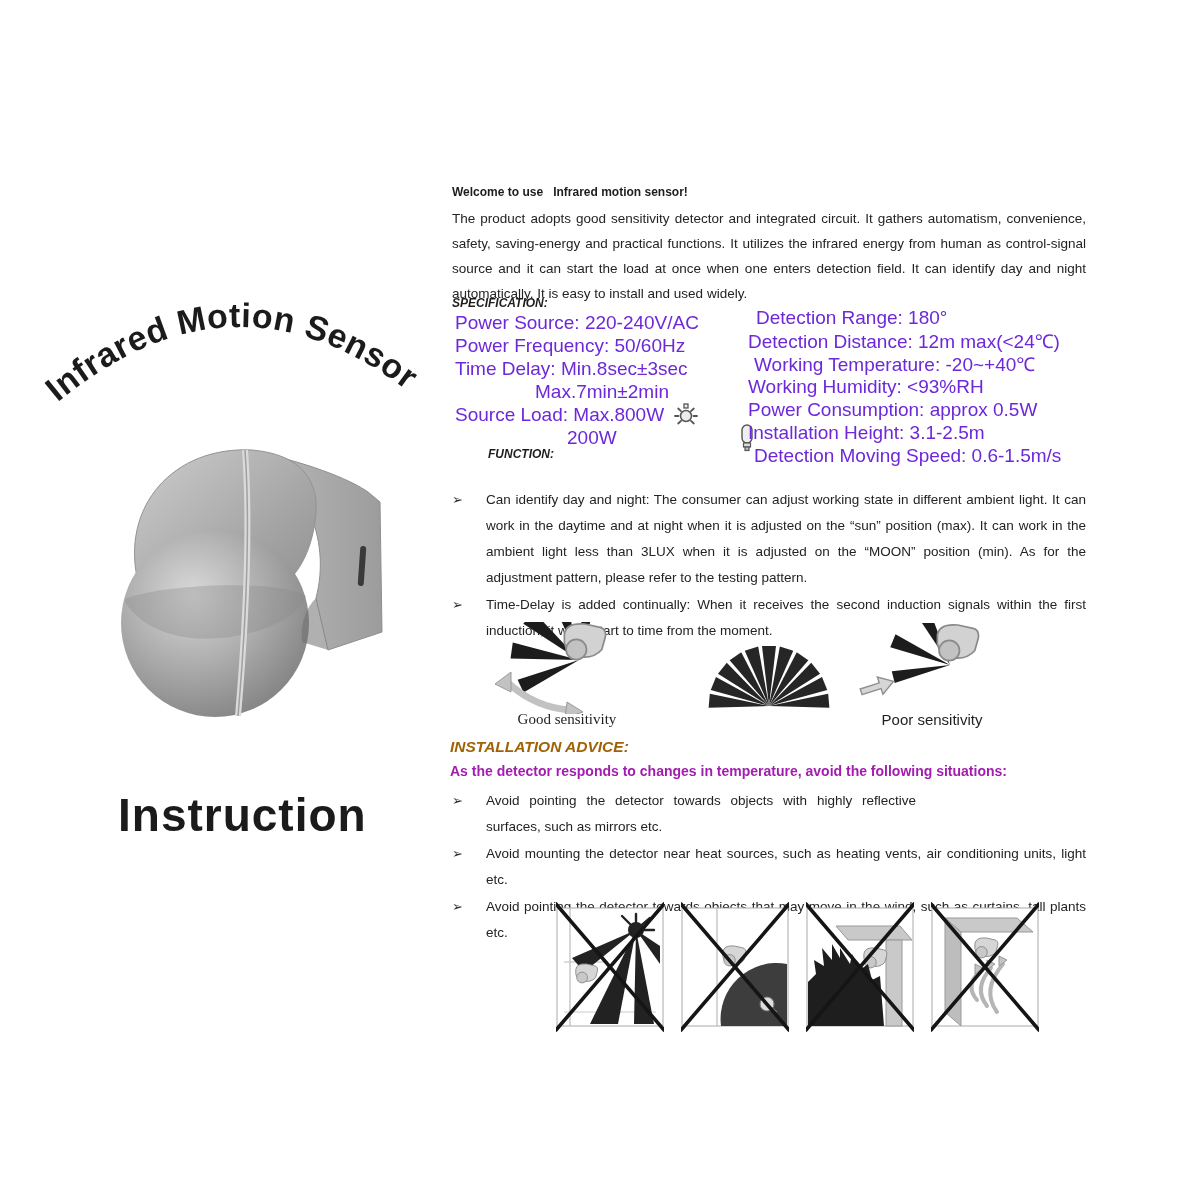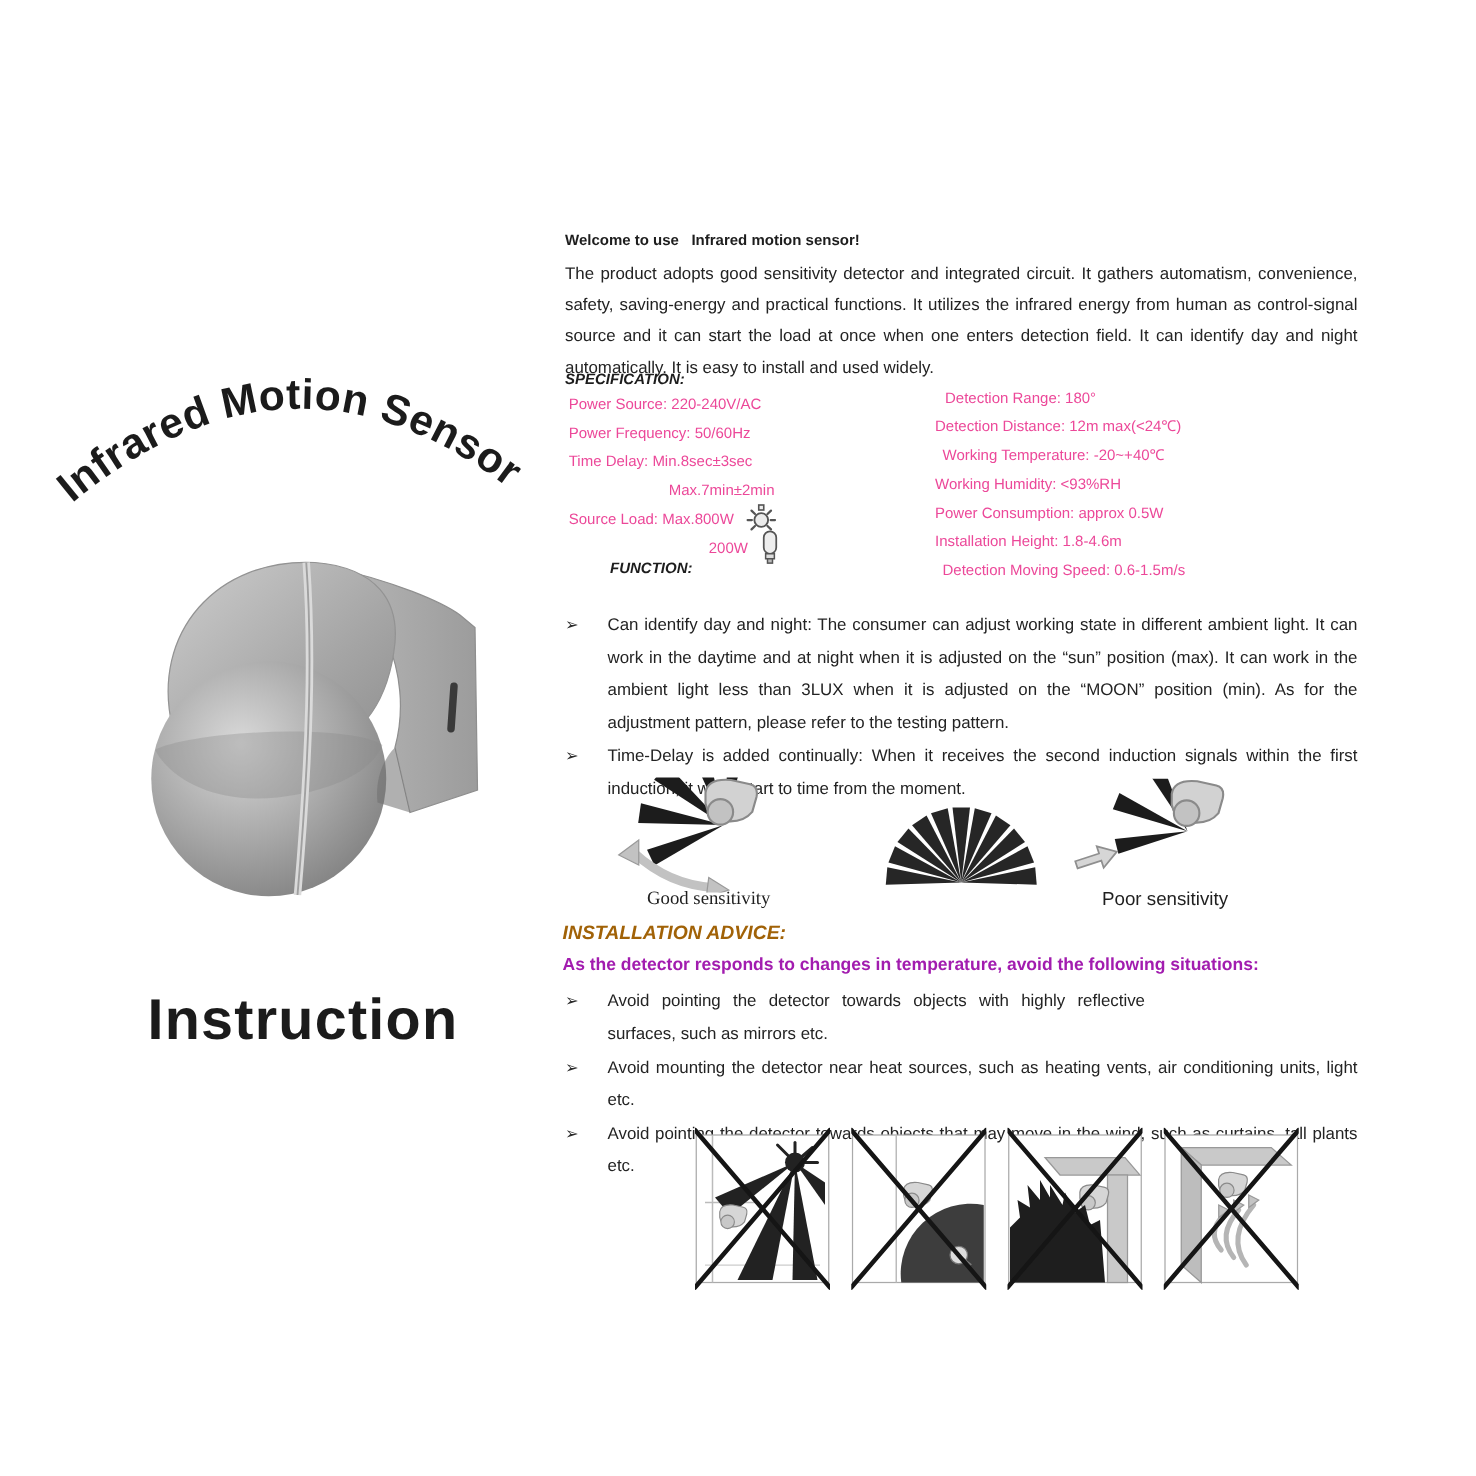--- a/index.html
+++ b/index.html
@@ -5,21 +5,21 @@
   html,body{margin:0;padding:0;background:#e9e9e9;}
   #canvas{
     position:relative;width:1181px;height:1181px;margin:0 auto;
     background:#ffffff;overflow:hidden;
     font-family:"Liberation Sans", sans-serif;color:#222;
   }
   .abs{position:absolute;}
   .bold{font-weight:bold;}
   .bi{font-weight:bold;font-style:italic;}
   .body-text{font-size:13.5px;line-height:25px;text-align:justify;color:#232323;}
-  .spec-line{font-size:12px;color:#ec4899;white-space:nowrap;height:23px;display:flex;align-items:center;}
+  .spec-line{font-size:19px;color:#6d28d9;white-space:nowrap;height:23px;display:flex;align-items:center;}
   .heading{font-size:12px;color:#1d1d1d;}
   .prewrap{white-space:pre-wrap;}
   .bullet-item{display:flex;align-items:flex-start;margin-bottom:1px;}
   .bullet-arrow{width:34px;flex:0 0 34px;font-size:13px;line-height:26px;color:#2a2a2a;}
   .bullet-text{flex:1;font-size:13.5px;line-height:26px;text-align:justify;color:#232323;}
   .fig-label{font-size:15px;color:#1f1f1f;text-align:center;}
   .icon-inline{display:inline-block;vertical-align:middle;margin-left:10px;}
   svg{display:block;}
 </style>
 </head>
@@ -103,21 +103,21 @@
             <line x1="1" y1="13" x2="4.5" y2="13"></line>
               <line x1="19.5" y1="13" x2="23" y2="13"></line>
             <line x1="4.2" y1="5.5" x2="7" y2="8.2"></line>
               <line x1="17" y1="8.2" x2="19.8" y2="5.5"></line>
             <line x1="4.2" y1="20.5" x2="7" y2="17.8"></line>
               <line x1="17" y1="17.8" x2="19.8" y2="20.5"></line>
           </g>
         </svg>
       </span>
     </div>
-    <div class="spec-line" style="padding-left:112px;">
+    <div class="spec-line" style="padding-left:112px;justify-content:space-between;">
       <span>200W</span>
       <span class="icon-inline">
         <svg width="16" height="28" viewBox="0 0 16 28">
           <rect x="3" y="1" width="10" height="18" rx="5" fill="#eeeeee" stroke="#555" stroke-width="1.4"></rect>
           <rect x="4.5" y="19" width="7" height="4" fill="#dddddd" stroke="#555" stroke-width="1.2"></rect>
           <rect x="6" y="23" width="4" height="3.5" fill="#bbbbbb" stroke="#555" stroke-width="1.2"></rect>
         </svg>
       </span>
     </div>
   </div>
@@ -132,21 +132,21 @@
     <div class="spec-line" style="padding-left:6px;">
         <span>Working Temperature: -20~+40℃</span>
       </div>
     <div class="spec-line">
         <span>Working Humidity: &lt;93%RH</span>
       </div>
     <div class="spec-line">
         <span>Power Consumption: approx 0.5W</span>
       </div>
     <div class="spec-line">
-        <span>Installation Height: 1.8-4.6m</span>
+        <span>Installation Height: 3.1-2.5m</span>
       </div>
     <div class="spec-line" style="padding-left:6px;">
         <span>Detection Moving Speed: 0.6-1.5m/s</span>
       </div>
   </div>
 
   <div class="abs bi heading" style="left:452px;top:447px;margin-left:36px;">FUNCTION:</div>
 
   <div class="abs" style="left:452px;top:487px;width:634px;">
     <div class="bullet-item">

